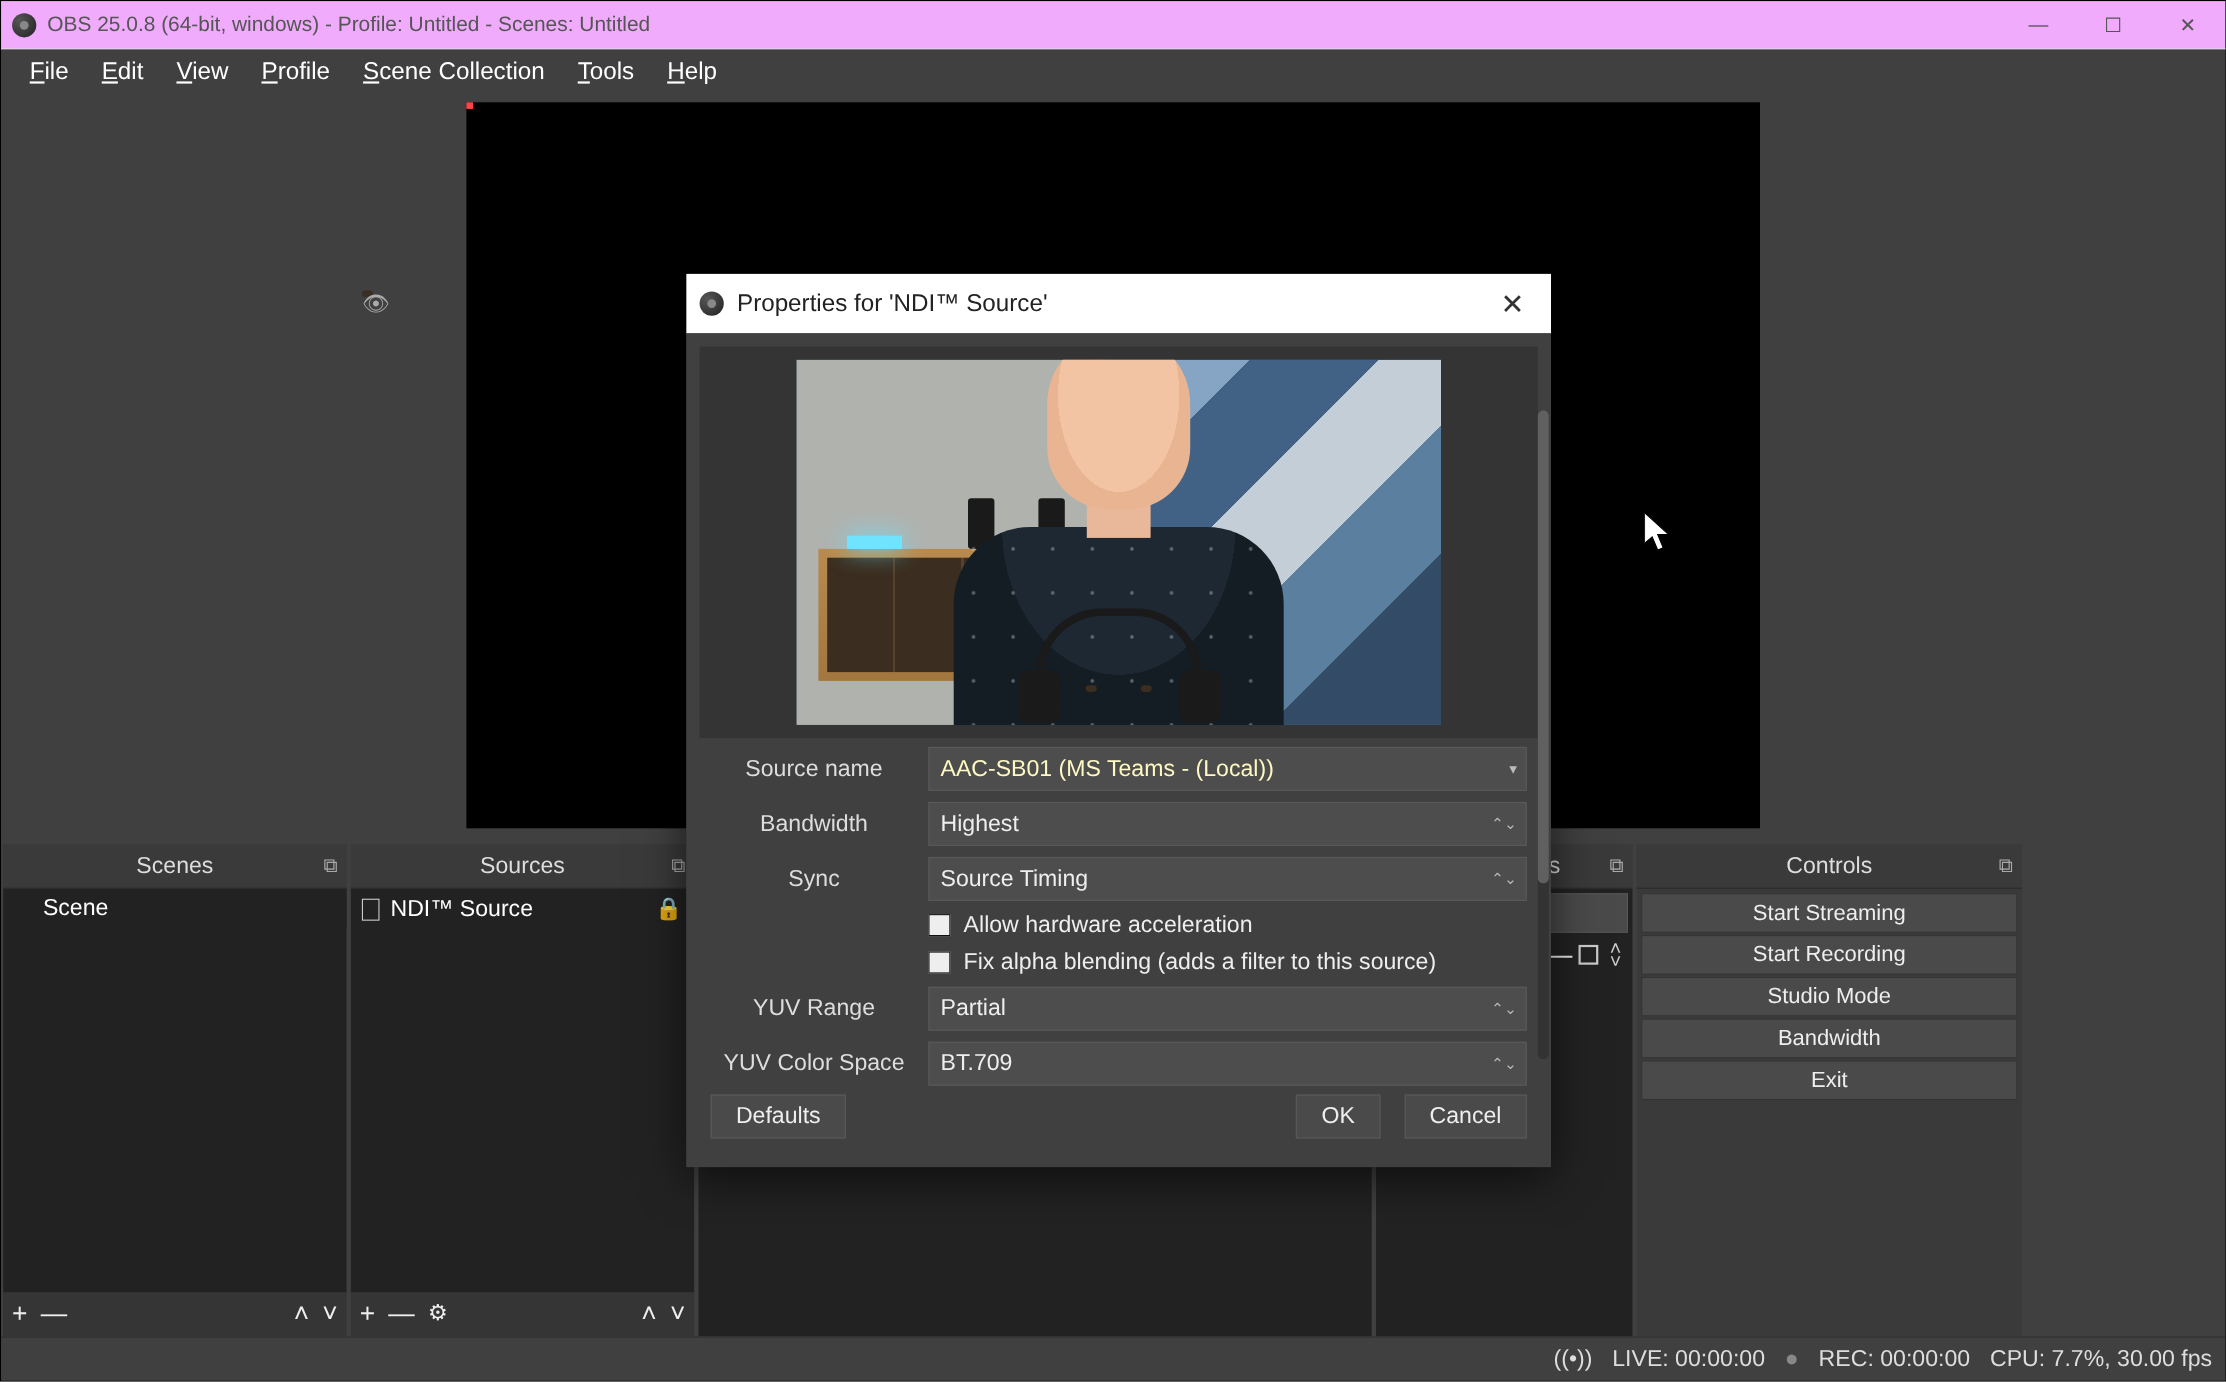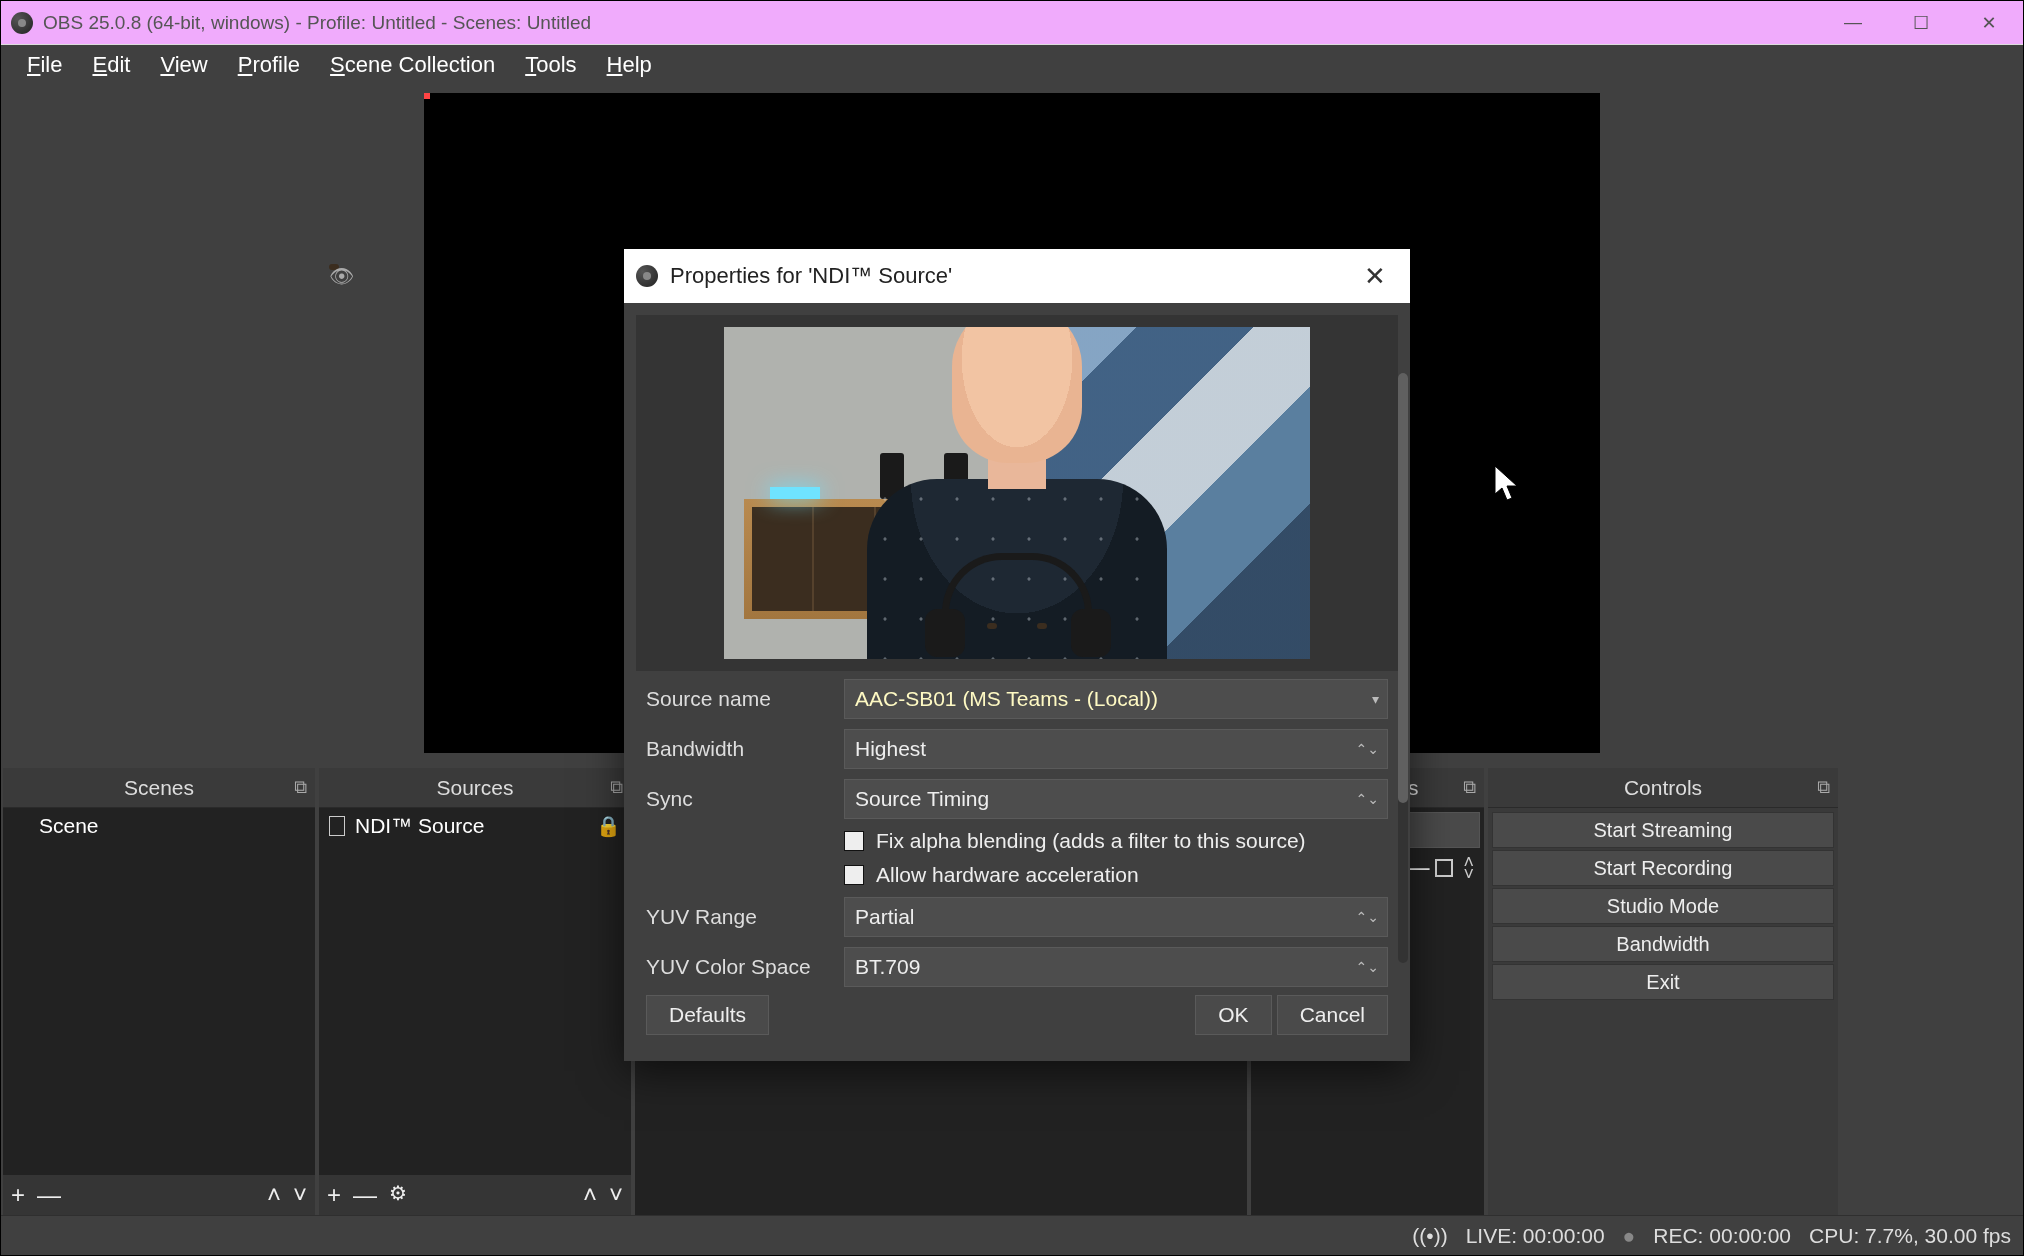--- a/index.html
+++ b/index.html
@@ -67,27 +67,27 @@
 .shirt::after { content:""; position:absolute; inset:0; background-image: radial-gradient(#cfd8e0 1px, transparent 2px); background-size: 36px 40px; opacity:.4;}
 .neck { position: absolute; bottom: 170px; left: 50%; transform: translateX(-50%); width: 58px; height: 40px; background: #e9b79a; }
 .head { position: absolute; bottom: 196px; left: 50%; transform: translateX(-50%); width: 130px; height: 160px;
   background: radial-gradient(ellipse at 50% 35%, #f2c4a3 0 60%, #e9b492 60% 100%); border-radius: 64px 64px 56px 56px; }
 .ear-l, .ear-r { position: absolute; width: 40px; height: 48px; background: #1a1a1a; border-radius: 12px; top: 250px;}
 .ear-l { left: calc(50% - 92px);} .ear-r { left: calc(50% + 54px);}
 .headband { position: absolute; top: 194px; left: 50%; transform: translateX(-50%); width: 150px; height: 60px; border: 7px solid #1a1a1a; border-bottom: none; border-radius: 80px 80px 0 0; }
 .eye { position: absolute; width: 10px; height: 6px; background: #3b2d1f; border-radius: 3px; top: 264px; }
 .eye.l { left: calc(50% - 30px);} .eye.r { left: calc(50% + 20px);}
 .form { padding: 8px 10px 0 10px; display: grid; grid-template-columns: 188px 1fr; gap: 10px 10px; align-items: center; }
-.form label { text-align: left; color: #ddd; font-size: 21px; }
+.form label { text-align: center; color: #ddd; font-size: 21px; }
 .combo, .dropdown { height: 40px; background: #4d4d4d; border: 1px solid #5a5a5a; color: #eee; font-size: 21px; display: flex; align-items: center; padding: 0 10px; position: relative; }
 .combo .chev, .dropdown .chev { position: absolute; right: 8px; color: #bbb; font-size: 14px; }
 .combo .txt-input { flex:1; color:#fef9c3; }
 .chk-row { grid-column: 2; display: flex; align-items: center; gap: 12px; color: #eee; font-size: 21px; }
 .chk { width: 20px; height: 20px; background: #eee; border: 1px solid #111; }
-.dlg-btns { display: flex; padding: 8px 10px 14px 10px; gap: 5px; }
+.dlg-btns { display: flex; padding: 8px 10px 14px 10px; gap: 22px; }
 .dlg-btns .spacer { flex: 1; }
 .dlg-btn { height: 40px; padding: 0 22px; background: #4a4a4a; border: 1px solid #5a5a5a; color: #eee; font-size: 21px; display: flex; align-items: center; }
 .scrollbar { position: absolute; right: 2px; top: 70px; width: 10px; height: 590px; background: #333; border-radius: 5px;}
 .scrollbar .thumb { width: 10px; height: 430px; background: #606060; border-radius: 5px; }
 .cursor { position: absolute; top: 466px; left: 1495px; width: 0; height: 0; }
 .cursor svg { position: absolute; top: 0; left: 0; }
 .gear { display: inline-block; width: 20px; height: 20px; position: relative;}
 .gear::before{content:"⚙";font-size:20px;position:absolute;top:-4px;left:0;color:#eee;}
 </style>
 </head>
@@ -255,25 +255,25 @@
       </div>
 
       <label>Sync</label>
       <div class="dropdown">
         <span>Source Timing</span>
         <span class="chev">⌃⌄</span>
       </div>
 
       <div class="chk-row">
         <span class="chk"></span>
-        <span>Fix alpha blending (adds a filter to this source)</span>
+        <span>Allow hardware acceleration</span>
       </div>
       <div class="chk-row">
         <span class="chk"></span>
-        <span>Allow hardware acceleration</span>
+        <span>Fix alpha blending (adds a filter to this source)</span>
       </div>
 
       <label>YUV Range</label>
       <div class="dropdown">
         <span>Partial</span>
         <span class="chev">⌃⌄</span>
       </div>
 
       <label>YUV Color Space</label>
       <div class="dropdown">

